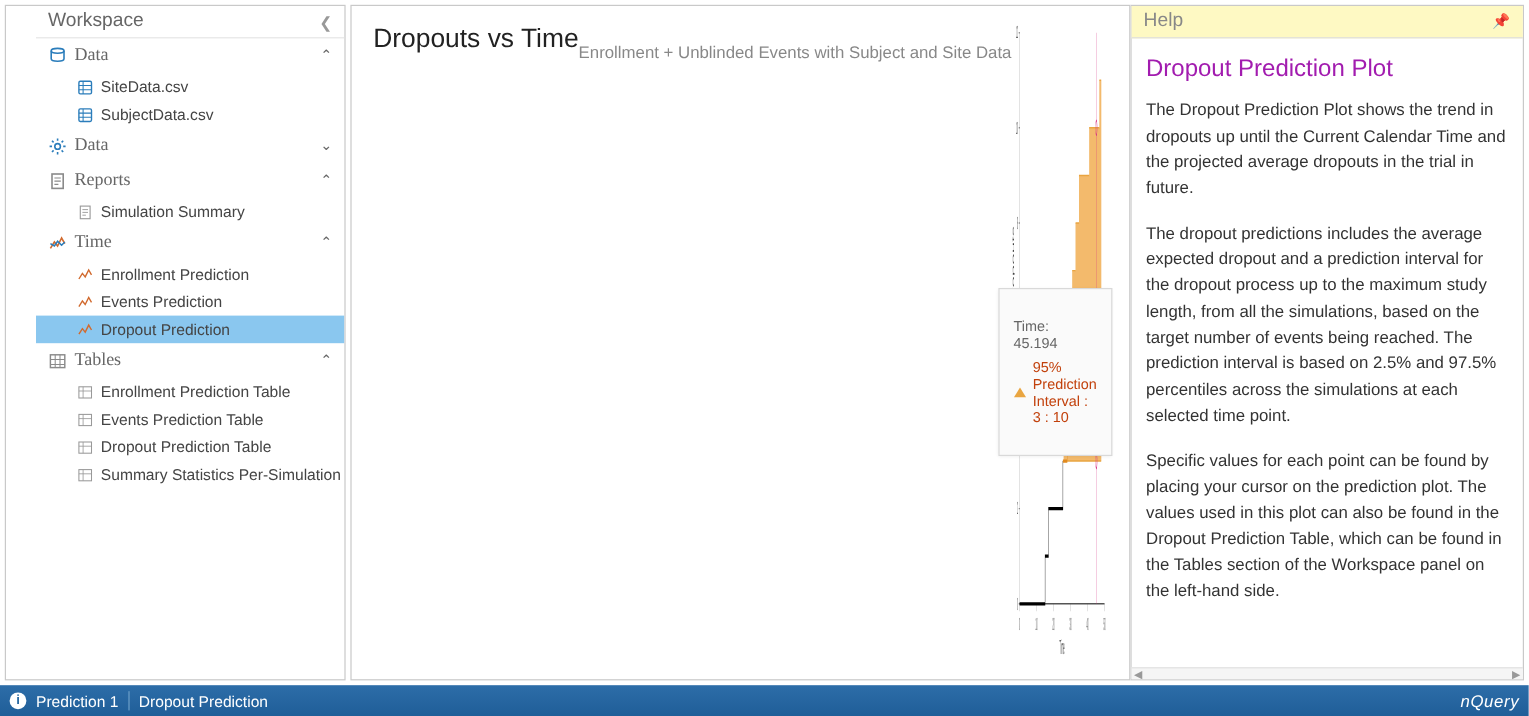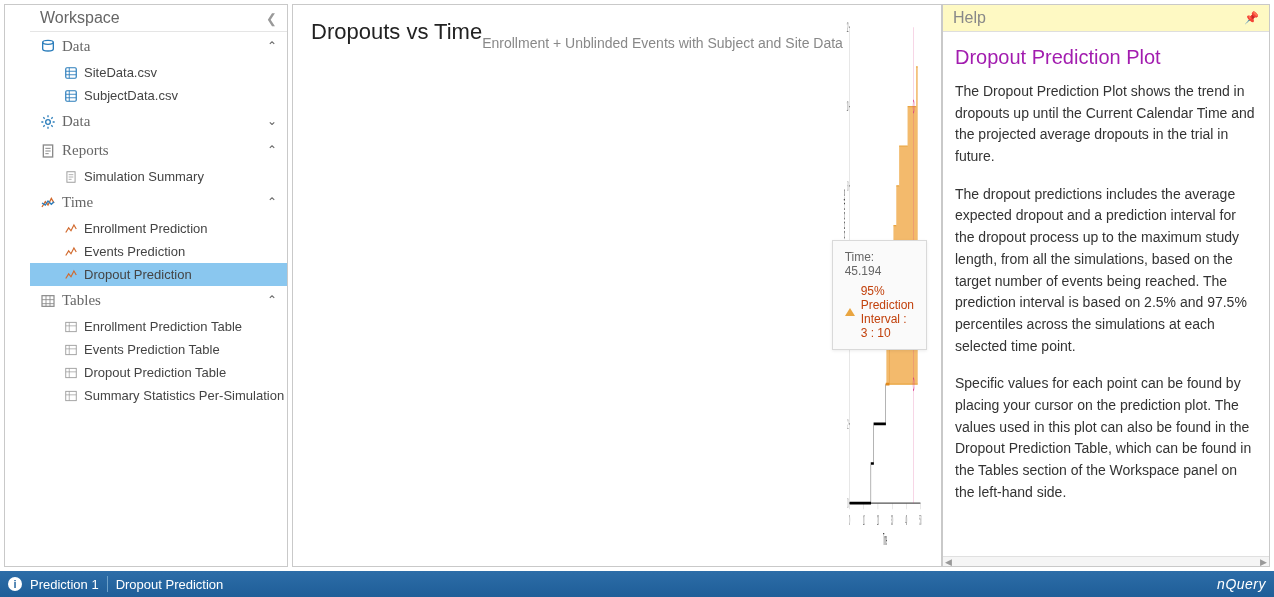--- a/index.html
+++ b/index.html
@@ -80,21 +80,21 @@
     .chart-title { text-align: center; font-size: 22px; color: #222; font-weight: 400; margin-top: 4px; }
     .chart-subtitle { text-align: center; font-size: 14px; color: #888; margin-top: 20px; margin-bottom: 6px; }
     .chart-stage { position: relative; flex: 1; }
     .chart-stage svg { width: 100%; height: 100%; }
     .tooltip {
       position: absolute;
       top: 225px;
       right: -4px;
       background: #fafafa;
       border: 1px solid #d9d9d9;
-      padding: 9px 12px;
+      padding: 24px 12px;
       font-size: 12px;
       color: #666;
       box-shadow: 0 1px 3px rgba(0,0,0,.08);
     }
     .tooltip .row2 { display:flex; align-items:center; gap:6px; margin-top:6px; color:#c2410c;}
     .glyph-tri { width:0; height:0; border-left:5px solid transparent; border-right:5px solid transparent; border-bottom:8px solid #e9a541; display:inline-block;}
     
     .help {
       width: 328px;
       border: 1px solid #c9c9c9;

